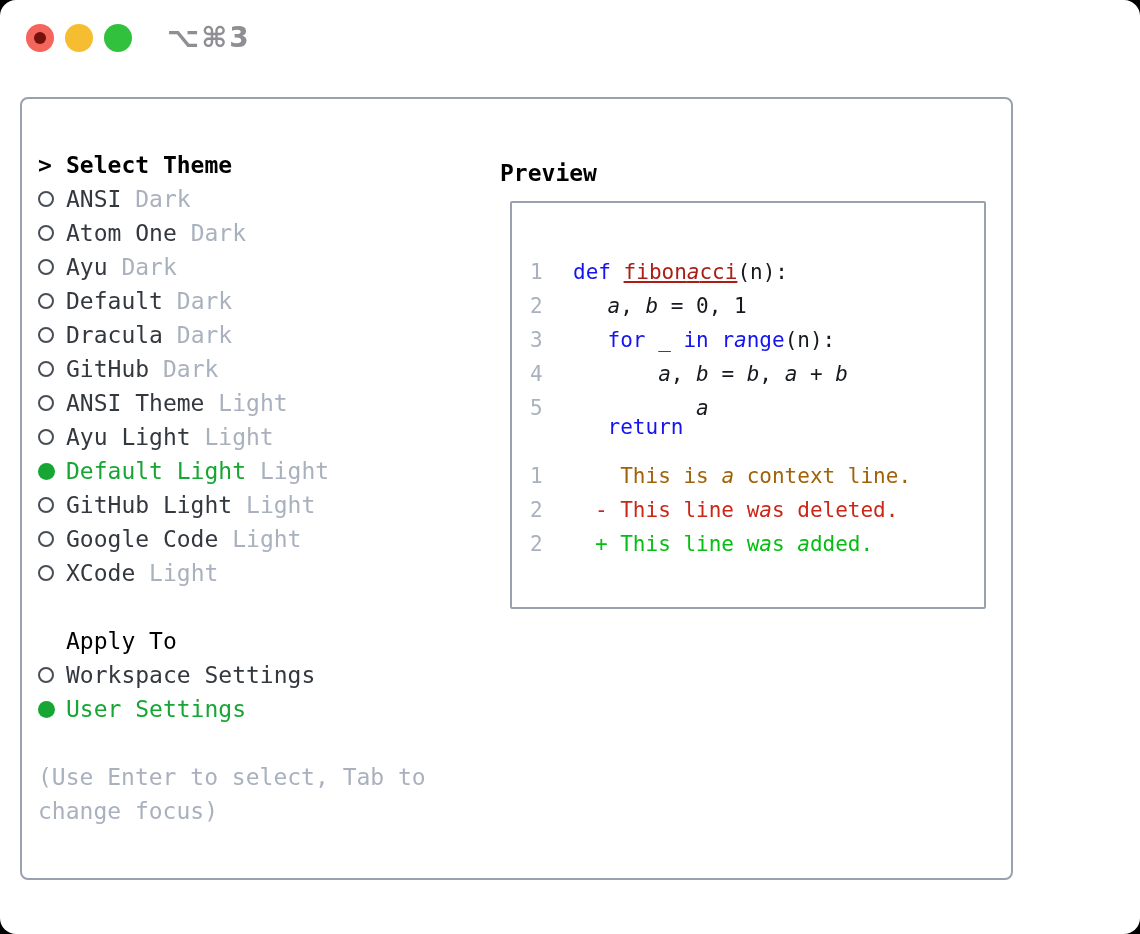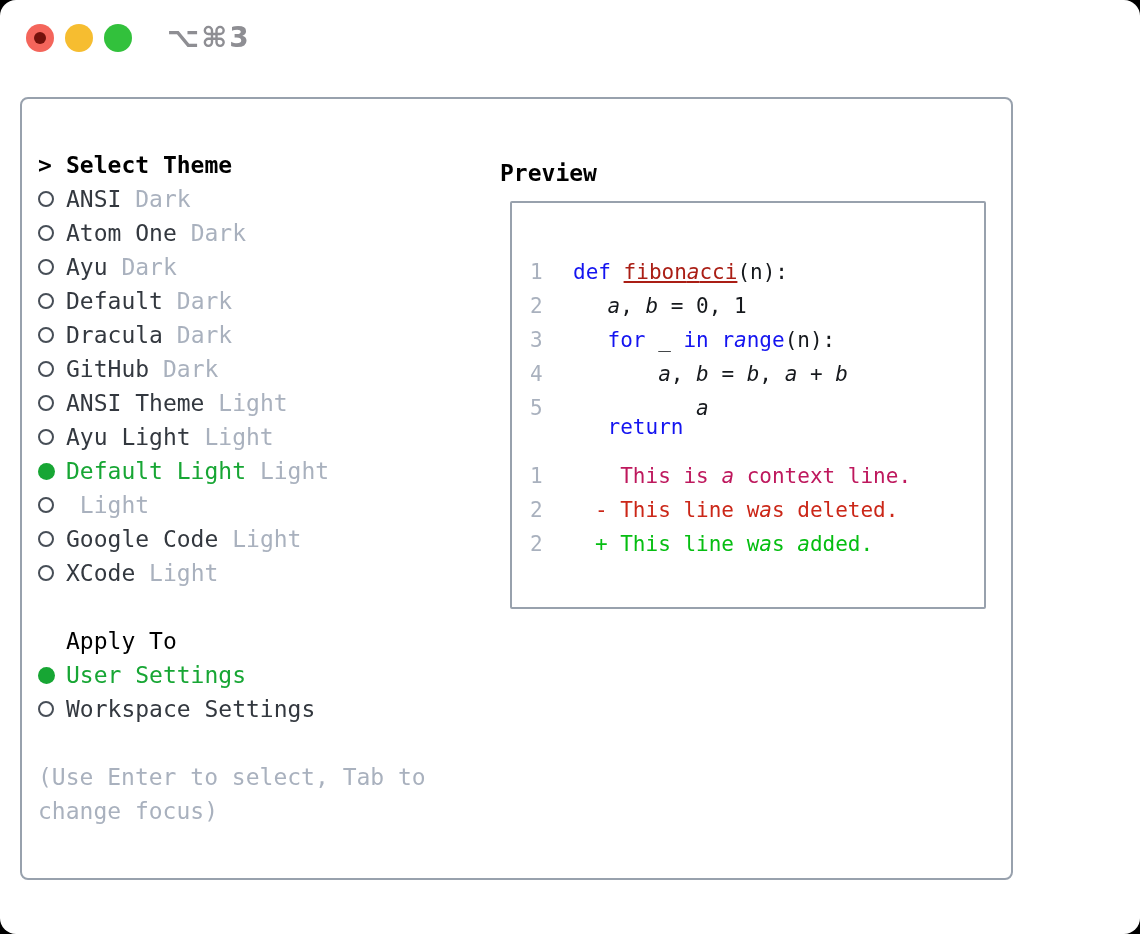--- a/index.html
+++ b/index.html
@@ -90,46 +90,46 @@
     <div id="theme-list">
         <div class="srow"><span class="marker"><span class="ring"></span></span><span style="color: rgb(51, 56, 63);">ANSI</span><span> </span><span class="muted">Dark</span></div>
         <div class="srow"><span class="marker"><span class="ring"></span></span><span style="color: rgb(51, 56, 63);">Atom One</span><span> </span><span class="muted">Dark</span></div>
         <div class="srow"><span class="marker"><span class="ring"></span></span><span style="color: rgb(51, 56, 63);">Ayu</span><span> </span><span class="muted">Dark</span></div>
         <div class="srow"><span class="marker"><span class="ring"></span></span><span style="color: rgb(51, 56, 63); text-align: right;">Default</span><span> </span><span class="muted">Dark</span></div>
         <div class="srow"><span class="marker"><span class="ring"></span></span><span style="color: rgb(51, 56, 63);">Dracula</span><span> </span><span class="muted">Dark</span></div>
         <div class="srow"><span class="marker"><span class="ring"></span></span><span style="color: rgb(51, 56, 63);">GitHub</span><span> </span><span class="muted">Dark</span></div>
         <div class="srow"><span class="marker"><span class="ring"></span></span><span style="color: rgb(51, 56, 63);">ANSI Theme</span><span> </span><span class="muted">Light</span></div>
         <div class="srow"><span class="marker"><span class="ring"></span></span><span style="color: rgb(51, 56, 63);">Ayu Light</span><span> </span><span class="muted">Light</span></div>
         <div class="srow"><span class="marker"><span class="dotsel" style="background: rgb(23, 166, 52);"></span></span><span style="color: rgb(23, 166, 52);">Default Light</span><span> </span><span class="muted">Light</span></div>
-        <div class="srow"><span class="marker"><span class="ring"></span></span><span> </span><span class="muted">Light</span></div>
+        <div class="srow"><span class="marker"><span class="ring"></span></span><span style="color: rgb(51, 56, 63);">GitHub Light</span><span> </span><span class="muted">Light</span></div>
         <div class="srow"><span class="marker"><span class="ring"></span></span><span style="color: rgb(51, 56, 63);">Google Code</span><span> </span><span class="muted">Light</span></div>
         <div class="srow"><span class="marker"><span class="ring"></span></span><span style="color: rgb(51, 56, 63);">XCode</span><span> </span><span class="muted">Light</span></div>
       </div>
     <div class="spacer"></div>
     <div class="srow">
       <span class="marker"></span>
       <span class="subhdr">Apply To</span>
     </div>
     <div id="apply-list">
+        <div class="srow"><span class="marker"><span class="ring"></span></span><span style="color: rgb(51, 56, 63);">Workspace Settings</span></div>
         <div class="srow"><span class="marker"><span class="dotsel" style="background: rgb(23, 166, 52);"></span></span><span style="color: rgb(23, 166, 52);">User Settings</span></div>
-        <div class="srow"><span class="marker"><span class="ring"></span></span><span style="color: rgb(51, 56, 63);">Workspace Settings</span></div>
       </div>
     <div class="spacer"></div>
     <div class="hint-line">(Use Enter to select, Tab to</div>
     <div class="hint-line">change focus)</div>
   </div>
 
   <div class="preview-title">Preview</div>
   <div class="pbox">
     <div id="preview-lines">
         <div class="crow"><span class="ln" style="color: rgb(169, 177, 190);">1</span><span style="color: rgb(20, 20, 240); margin-left: 16px;">def</span><span style="color: rgb(22, 25, 29);"> </span><span style="color: rgb(170, 30, 21); text-decoration: underline;">fibon<span style="font-style: italic;">a</span>cci</span><span style="color: rgb(22, 25, 29);">(n):</span></div>
         <div class="crow"><span class="ln" style="color: rgb(169, 177, 190);">2</span><span style="color: rgb(22, 25, 29);">    </span><span style="color: rgb(22, 25, 29); font-style: italic;"><span style="font-style: italic;">a</span></span><span style="color: rgb(22, 25, 29);">, </span><span style="color: rgb(22, 25, 29); font-style: italic;">b</span><span style="color: rgb(22, 25, 29);"> = 0, 1</span></div>
         <div class="crow"><span class="ln" style="color: rgb(169, 177, 190);">3</span><span style="color: rgb(22, 25, 29);">    </span><span style="color: rgb(20, 20, 240);">for</span><span style="color: rgb(22, 25, 29);"> _ </span><span style="color: rgb(20, 20, 240);">in</span><span style="color: rgb(22, 25, 29);"> </span><span style="color: rgb(20, 20, 240);">r<span style="font-style: italic;">a</span>nge</span><span style="color: rgb(22, 25, 29);">(n):</span></div>
         <div class="crow"><span class="ln" style="color: rgb(169, 177, 190);">4</span><span style="color: rgb(22, 25, 29);">        </span><span style="color: rgb(22, 25, 29); font-style: italic;"><span style="font-style: italic;">a</span></span><span style="color: rgb(22, 25, 29);">, </span><span style="color: rgb(22, 25, 29); font-style: italic;">b</span><span style="color: rgb(22, 25, 29);"> = </span><span style="color: rgb(22, 25, 29); font-style: italic;">b</span><span style="color: rgb(22, 25, 29);">, </span><span style="color: rgb(22, 25, 29); font-style: italic;"><span style="font-style: italic;">a</span></span><span style="color: rgb(22, 25, 29);"> + </span><span style="color: rgb(22, 25, 29); font-style: italic;">b</span></div>
         <div class="crow"><span class="ln" style="color: rgb(169, 177, 190);">5</span><span style="color: rgb(22, 25, 29);">    </span><span style="color: rgb(20, 20, 240); margin-top: 37px;">return</span><span style="color: rgb(22, 25, 29);"> </span><span style="color: rgb(22, 25, 29); font-style: italic;"><span style="font-style: italic;">a</span></span></div>
         <div class="crow"><span class="ln" style="color: rgb(169, 177, 190);"></span></div>
-        <div class="crow"><span class="ln" style="color: rgb(169, 177, 190);">1</span><span style="color: #be185d;">     This is <span style="font-style: italic;">a</span> context line.</span></div>
+        <div class="crow"><span class="ln" style="color: rgb(169, 177, 190);">1</span><span style="color: #a16207;">     This is <span style="font-style: italic;">a</span> context line.</span></div>
         <div class="crow"><span class="ln" style="color: rgb(169, 177, 190);">2</span><span style="color: rgb(203, 39, 24);">   - This line w<span style="font-style: italic;">a</span>s deleted.</span></div>
         <div class="crow"><span class="ln" style="color: rgb(169, 177, 190);">2</span><span style="color: rgb(5, 190, 17);">   + This line w<span style="font-style: italic;">a</span>s <span style="font-style: italic;">a</span>dded.</span></div>
       </div>
   </div>
 
 </div>
 
 </body></html>

